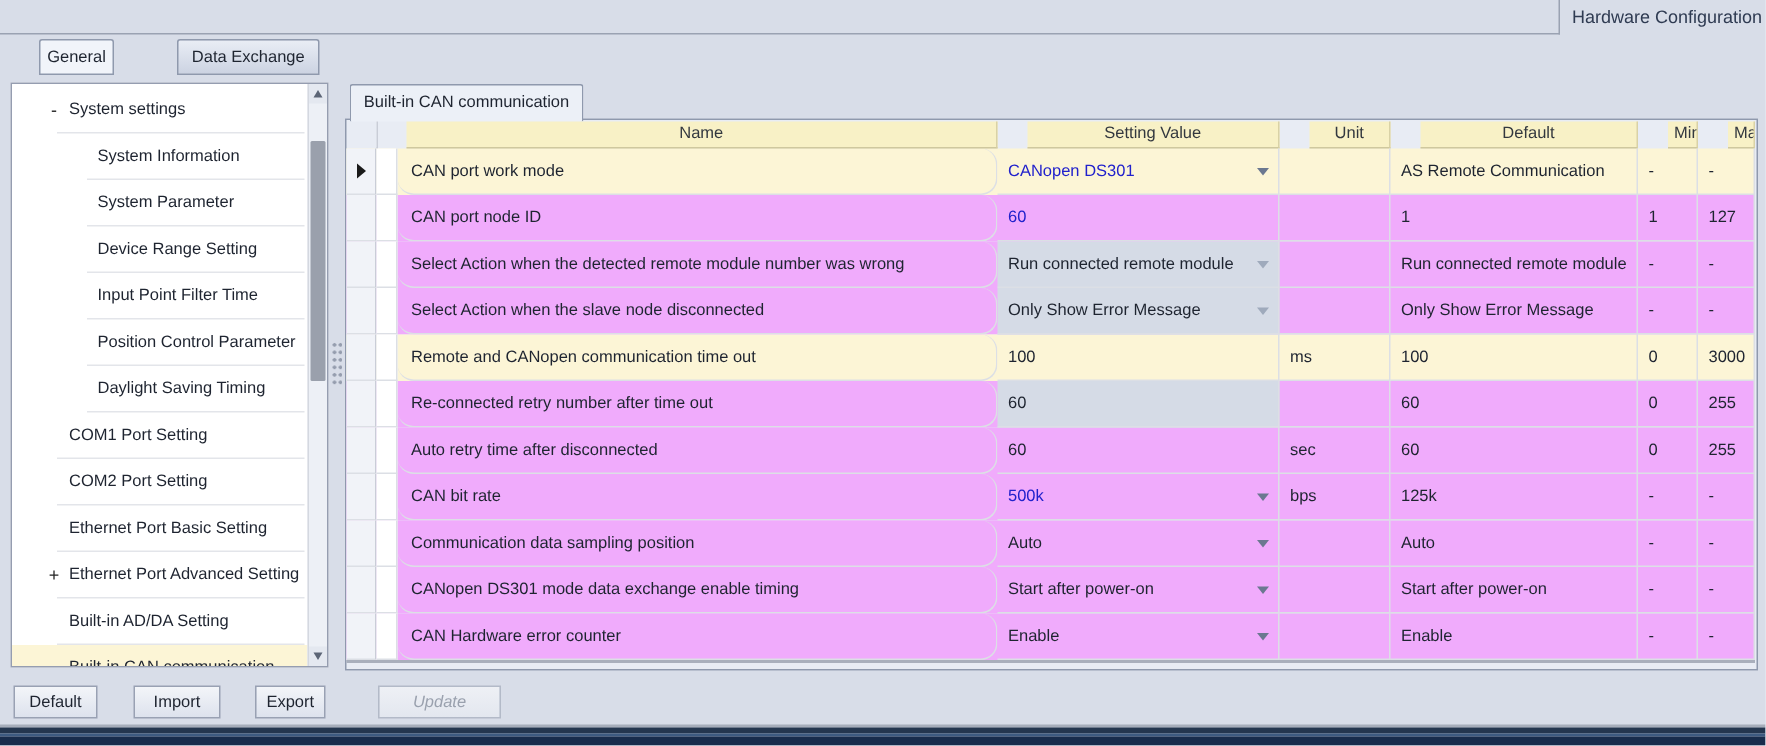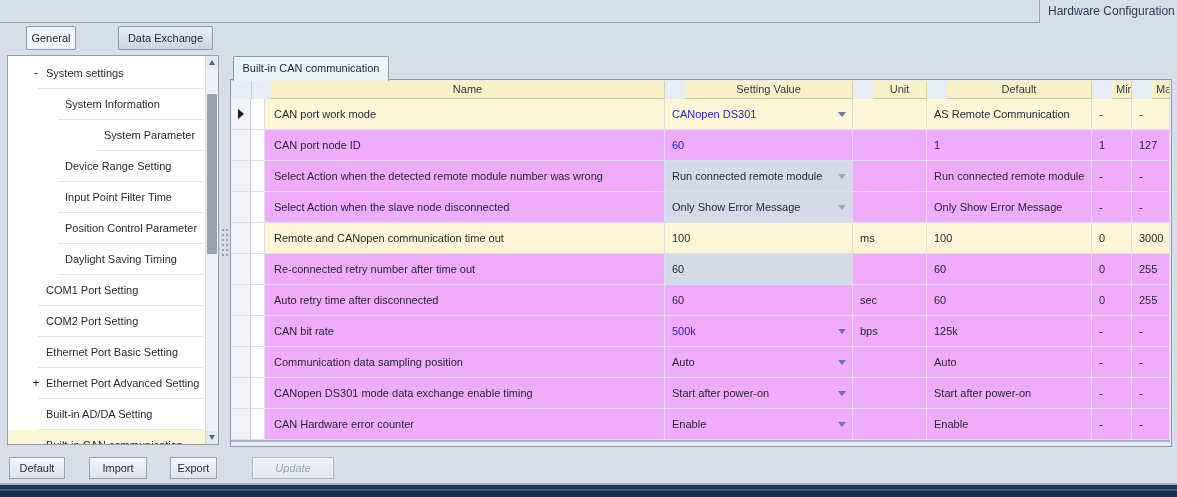--- a/index.html
+++ b/index.html
@@ -68,21 +68,21 @@
     line-height:17px; text-align:center; color:#33383f; overflow:hidden; white-space:nowrap;margin-left:20px; }
   .hdr-cell.corner { background:#f1f3f8; border-right:1px solid #c9cdd7; border-bottom:1px solid #c9cdd7; }
   .hdr-cell.trunc { text-align:left; padding-left:4px; }
   .grid-row { display:grid; grid-template-columns:20px 14px 400px 188px 74px 165px 40px 38px;
     height:31px; background:#f0abfc; }
   .grid-row.hl { background:#fcf5d6; }
   .gc { line-height:30px; border-right:1px solid #dcdfe5; border-bottom:1px solid #dcdfe5;
     overflow:hidden; white-space:nowrap; position:relative; }
   .gc.rowhdr { background:#f1f3f8; border-right:1px solid #c9cdd7; }
   .gc.indent { background:#fff; }
-  .gc.name { padding-left:9px; }
+  .gc.name { padding-left:9px;border-radius:11px; }
   .gc.setting { padding-left:7px; }
   .gc.setting.dis { background:#d5dbe6; }
   .gc.setting.blue, .gc.setting.blue * { color:#2121cc; }
   .gc.unit, .gc.default { padding-left:7px; }
   .gc.min, .gc.max { padding-left:7px; }
   .dd-arrow { position:absolute; right:6px; top:13px; width:0; height:0;
     border-left:4px solid transparent; border-right:4px solid transparent; border-top:5px solid #6b7890; }
   .dd-arrow.dis { border-top-color:#9faabc; }
   .row-marker { position:absolute; left:7px; top:10px; width:0; height:0;
     border-top:5px solid transparent; border-bottom:5px solid transparent; border-left:6px solid #1a1a1a; }
@@ -115,21 +115,21 @@
   <div id="tree-items">
       <div class="tree-item lvl0" style="top: 2px;">
         <span class="tree-glyph">-</span>
         <span class="tree-label">System settings</span>
         <div class="tree-sep"></div>
       </div>
       <div class="tree-item lvl1" style="top: 33px;">
         <span class="tree-label">System Information</span>
         <div class="tree-sep"></div>
       </div>
-      <div class="tree-item lvl1" style="top: 64px; margin-left: 39px;">
+      <div class="tree-item lvl1" style="top: 64px;">
         <span class="tree-label">System Parameter</span>
         <div class="tree-sep"></div>
       </div>
       <div class="tree-item lvl1" style="top: 95px;">
         <span class="tree-label">Device Range Setting</span>
         <div class="tree-sep"></div>
       </div>
       <div class="tree-item lvl1" style="top: 126px;">
         <span class="tree-label">Input Point Filter Time</span>
         <div class="tree-sep"></div>

